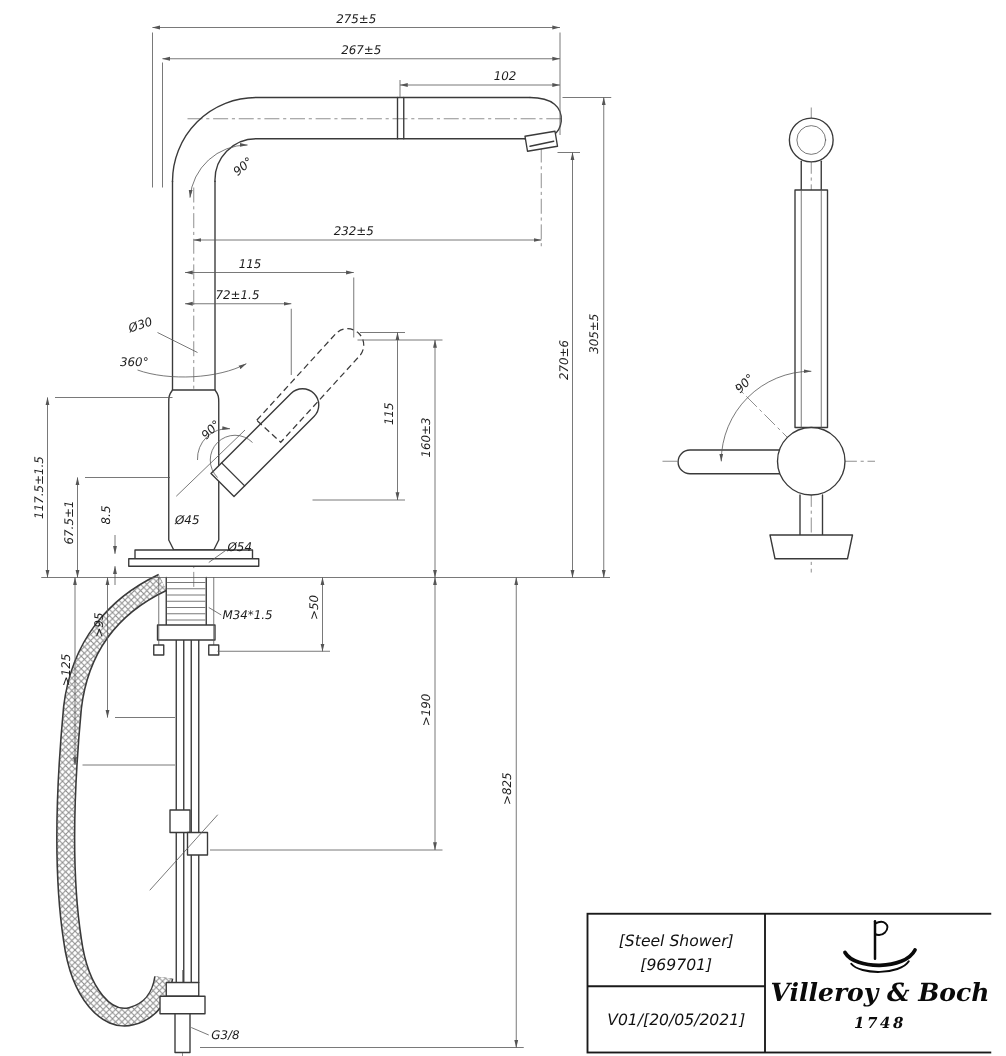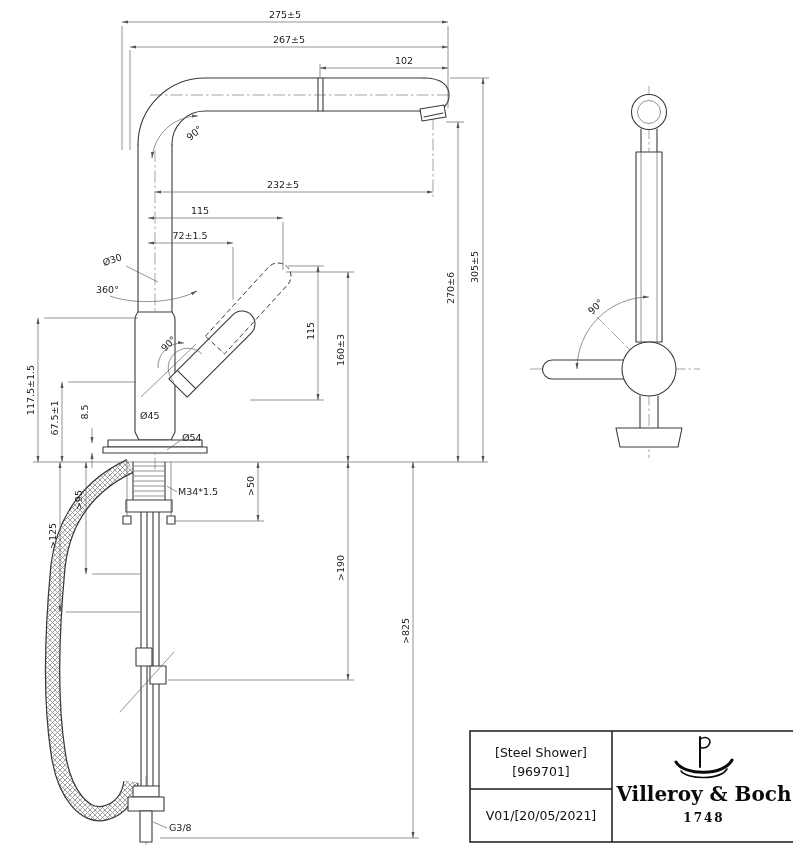--- a/index.html
+++ b/index.html
@@ -1,17 +1,17 @@
 <!DOCTYPE html>
 <html><head>
 <meta charset="utf-8">
 <style>
   html,body{margin:0;padding:0;background:#fff;}
   .sheet{position:relative;width:793px;height:845px;background:#fff;overflow:hidden;
-         font-family:"DejaVu Sans",sans-serif;}
+         font-family:"DejaVu Sans",sans-serif;font-style:italic;}
   svg{position:absolute;left:0;top:0;}
   .ol  {fill:none;stroke:#3a3a3a;stroke-width:1.1;stroke-linejoin:round;stroke-linecap:round;}
   .olf {fill:#fff;stroke:#3a3a3a;stroke-width:1.1;stroke-linejoin:round;}
   .thin{stroke:#5a5a5a;stroke-width:0.65;fill:none;}
   .dim {stroke:#5a5a5a;stroke-width:0.65;fill:none;}
   .cl  {stroke:#6a6a6a;stroke-width:0.6;stroke-dasharray:12 3 2.5 3;fill:none;}
   .dash{fill:none;stroke:#3a3a3a;stroke-width:1;stroke-dasharray:5 3;}
   .dt  {font-family:"DejaVu Sans",sans-serif;font-size:9.5px;fill:#1d1d1d;}
   .tbl {stroke:#1a1a1a;stroke-width:1.5;fill:none;}
   .tb-text {font-family:"DejaVu Sans",sans-serif;font-size:12.5px;fill:#111;}

